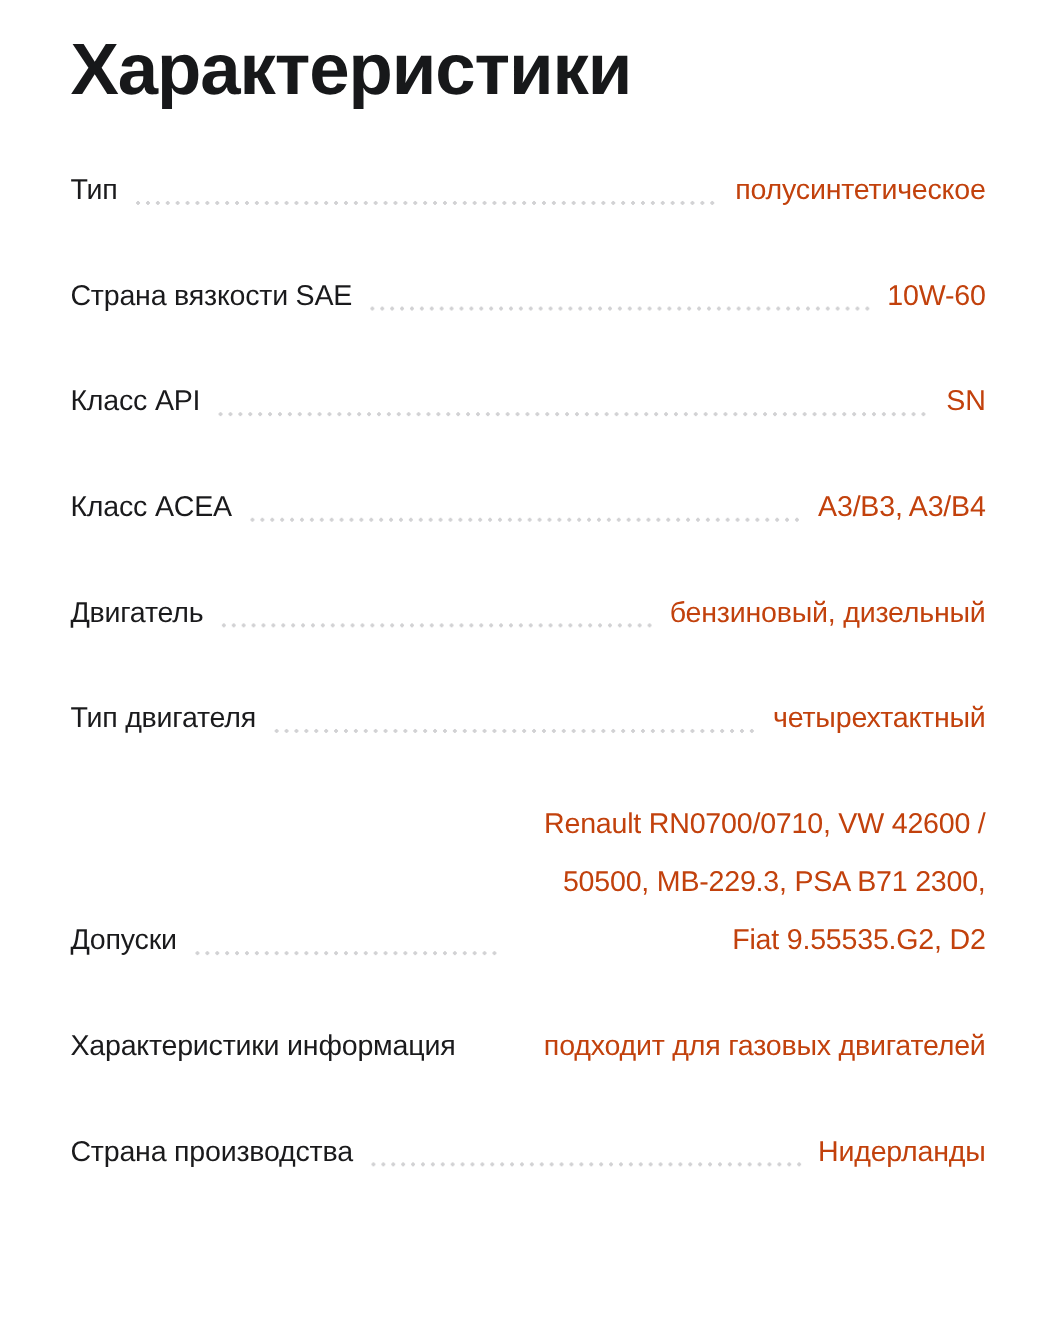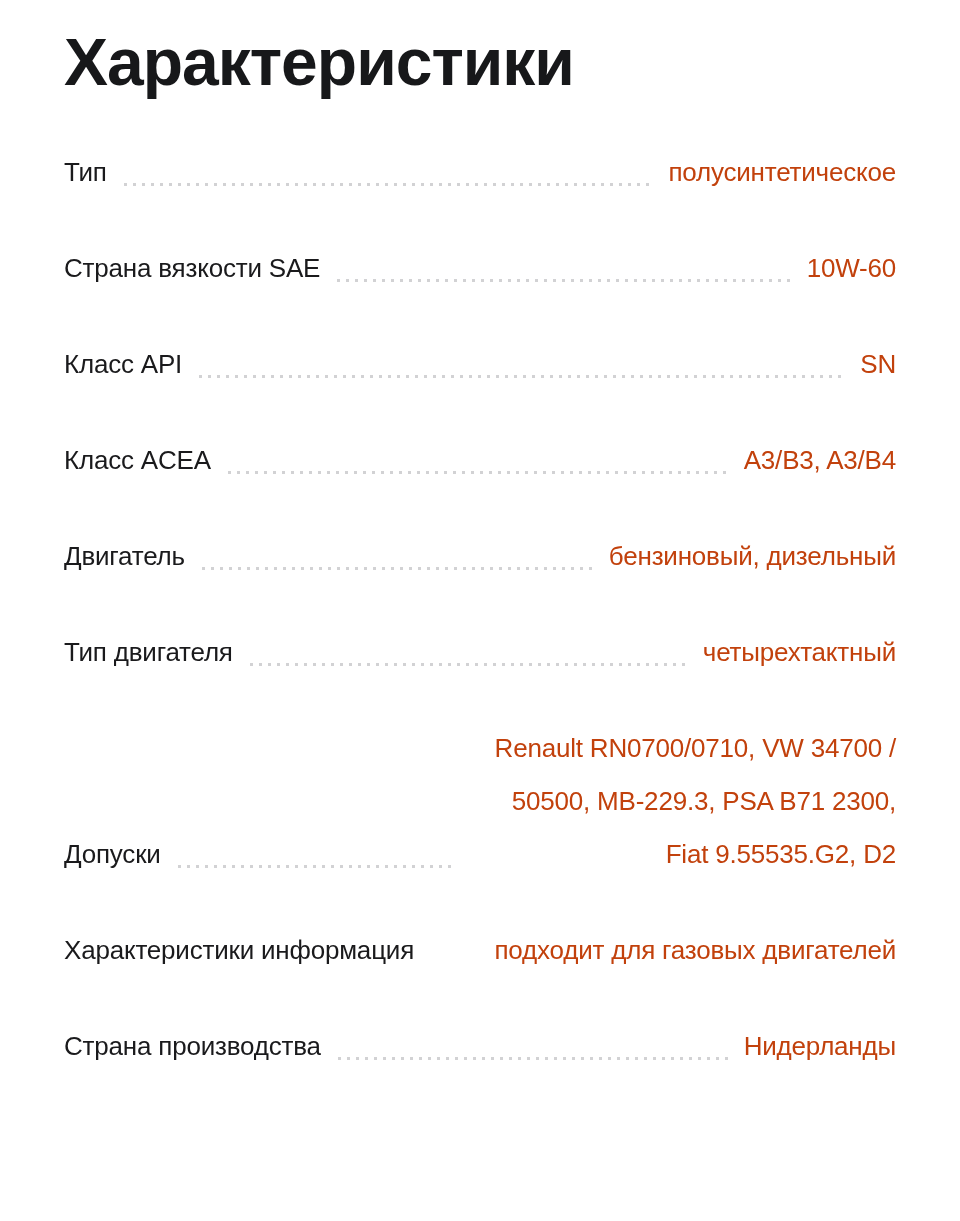--- a/index.html
+++ b/index.html
@@ -98,21 +98,21 @@
 
   <div class="spec-row">
     <div class="spec-label">Тип двигателя</div>
     <div class="spec-leader"></div>
     <div class="spec-value">четырехтактный</div>
   </div>
 
   <div class="spec-row">
     <div class="spec-label">Допуски</div>
     <div class="spec-leader"></div>
-    <div class="spec-value">Renault RN0700/0710, VW 34700 / 50500, MB-229.3, PSA B71 2300, Fiat 9.55535.G2, D2</div>
+    <div class="spec-value">Renault RN0700/0710, VW 42600 / 50500, MB-229.3, PSA B71 2300, Fiat 9.55535.G2, D2</div>
   </div>
 
   <div class="spec-row">
     <div class="spec-label">Характеристики информация</div>
 
     <div class="spec-value">подходит для газовых двигателей</div>
   </div>
 
   <div class="spec-row">
     <div class="spec-label">Страна производства</div>

